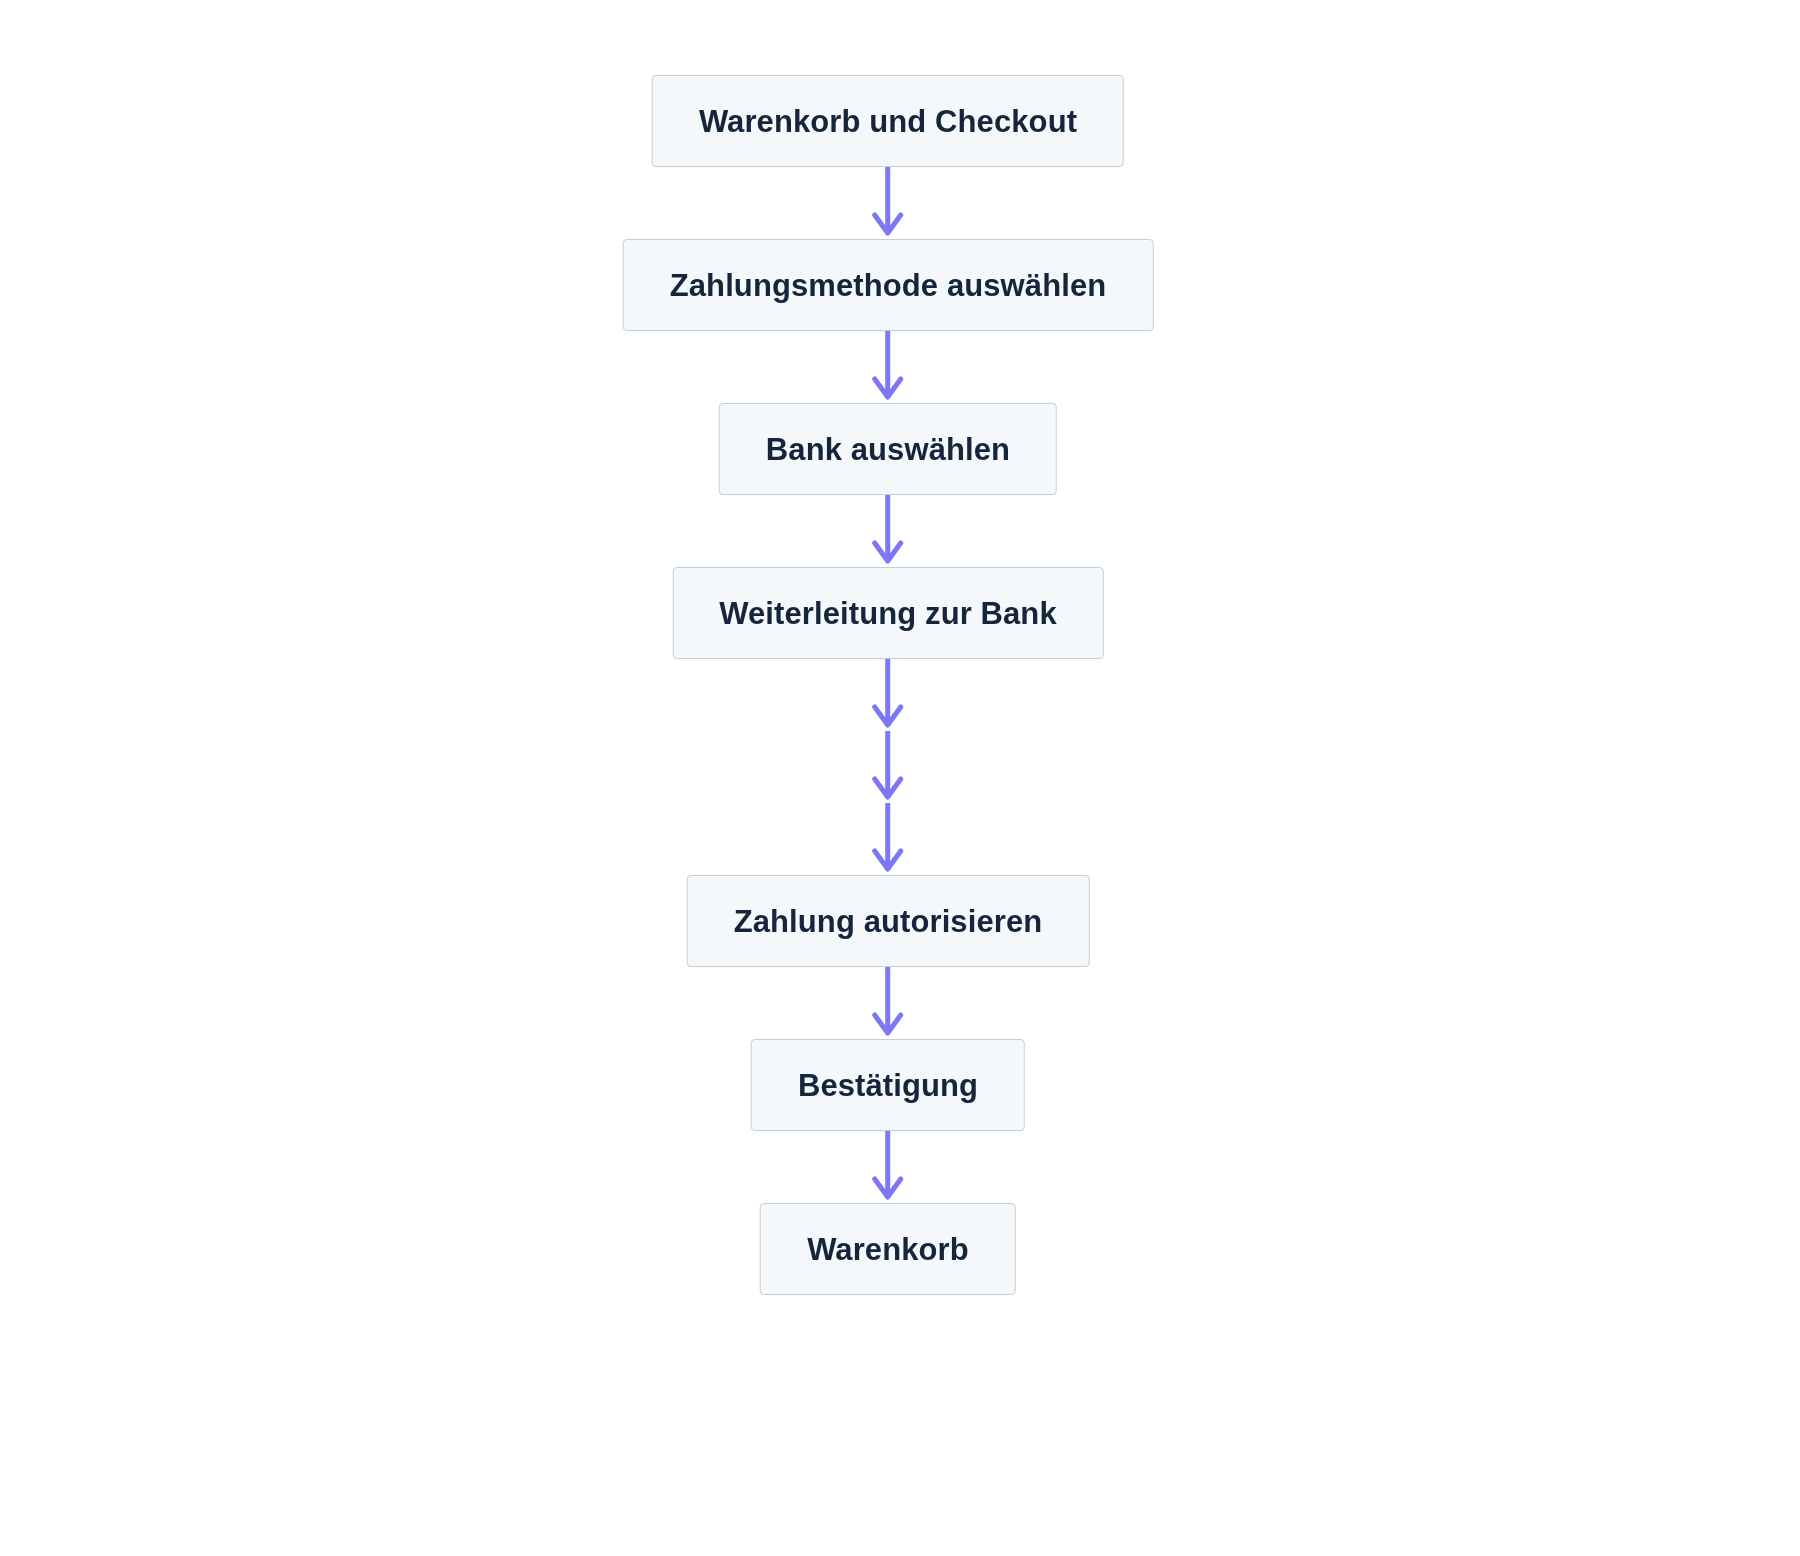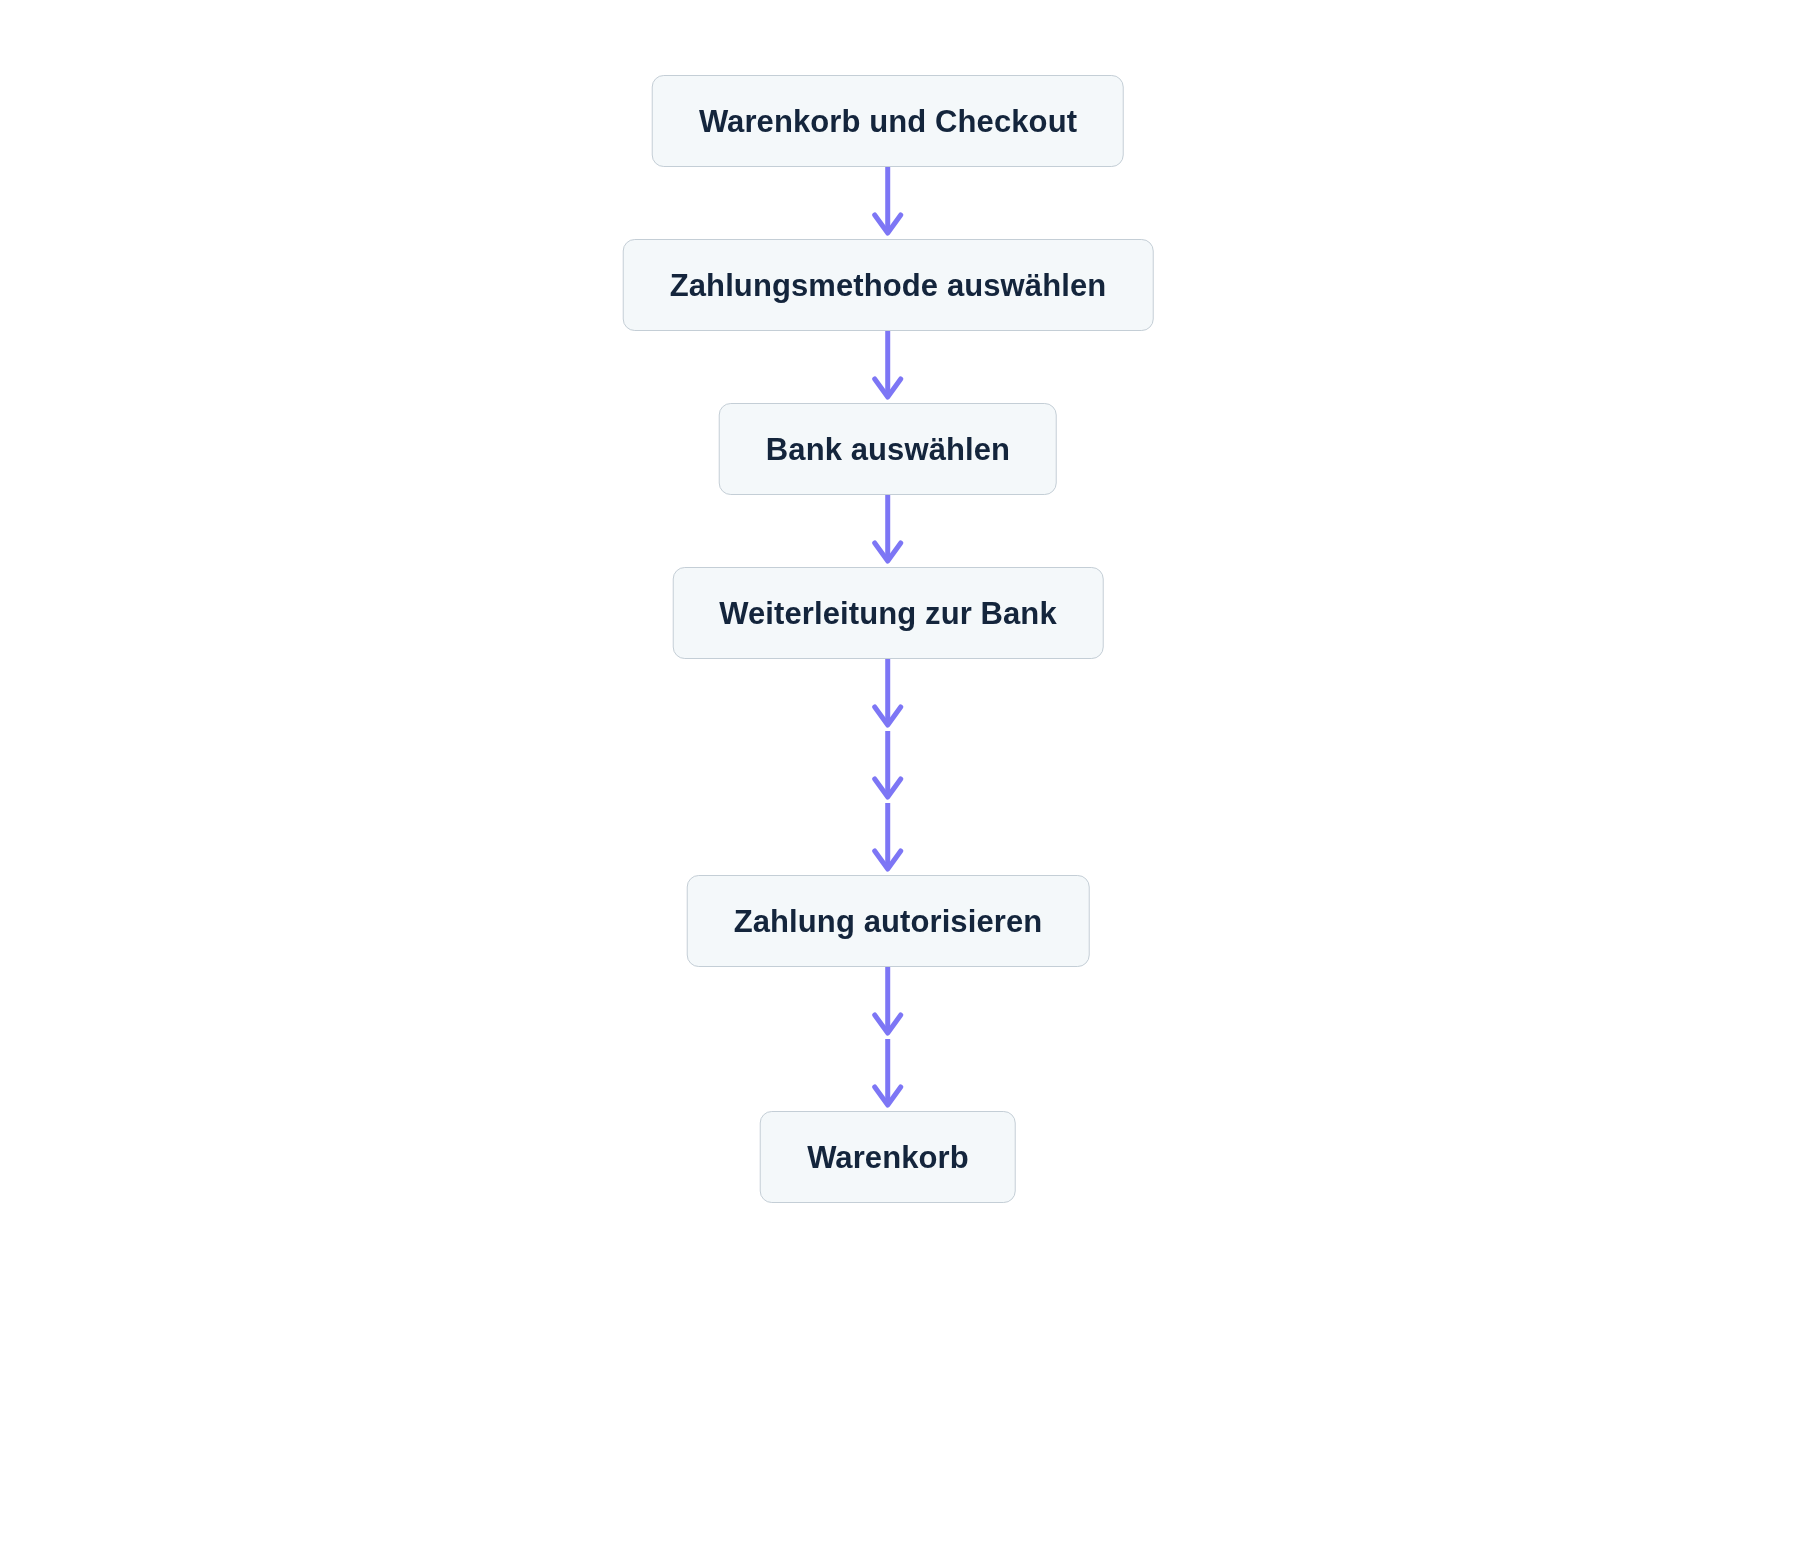--- a/index.html
+++ b/index.html
@@ -31,21 +31,21 @@
     top: 75px;
     transform: translateX(-50%);
     display: flex;
     flex-direction: column;
     align-items: center;
   }
 
   .node {
     background: #f4f8fa;
     border: 1.6px solid #c4ced6;
-    border-radius: 12px;
+    border-radius: 4px;
     color: #14253c;
     font-size: 31px;
     font-weight: 700;
     letter-spacing: 0.1px;
     line-height: 1;
     display: flex;
     align-items: center;
     justify-content: center;
     box-sizing: border-box;
     height: 92px;
@@ -136,20 +136,23 @@
       <span>Zahlung autorisieren</span>
     </div>
 
     <span class="connector">
       <svg viewBox="0 0 34 72" xmlns="http://www.w3.org/2000/svg">
         <line x1="17" y1="0" x2="17" y2="62" stroke="#7d76f5" stroke-width="5" stroke-linecap="butt"></line>
         <path d="M 4 48 L 17 66 L 30 48" fill="none" stroke="#7d76f5" stroke-width="5" stroke-linecap="round" stroke-linejoin="round"></path>
       </svg>
     </span>
 
+    <div class="node">
+      <span>Bestätigung</span>
+    </div>
 
     <span class="connector">
       <svg viewBox="0 0 34 72" xmlns="http://www.w3.org/2000/svg">
         <line x1="17" y1="0" x2="17" y2="62" stroke="#7d76f5" stroke-width="5" stroke-linecap="butt"></line>
         <path d="M 4 48 L 17 66 L 30 48" fill="none" stroke="#7d76f5" stroke-width="5" stroke-linecap="round" stroke-linejoin="round"></path>
       </svg>
     </span>
 
     <div class="node">
       <span>Warenkorb</span>

